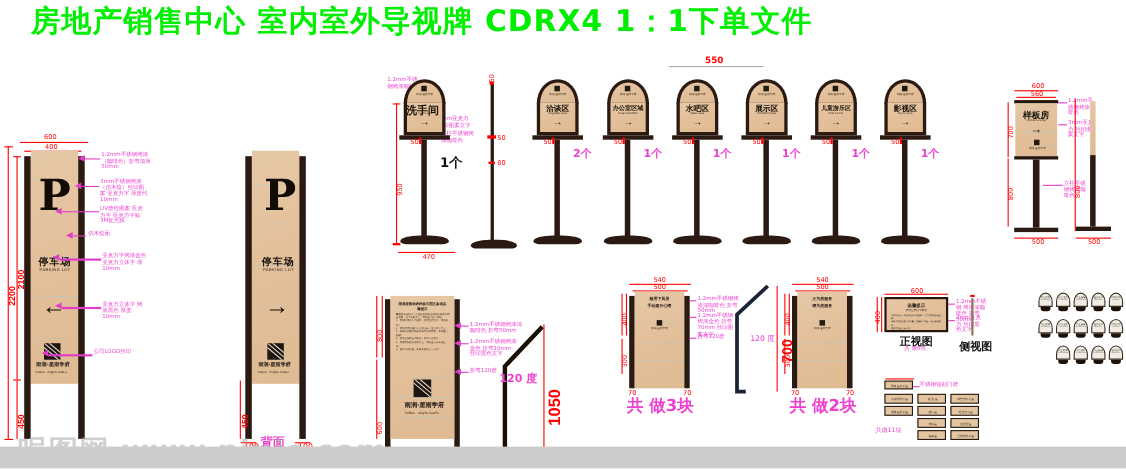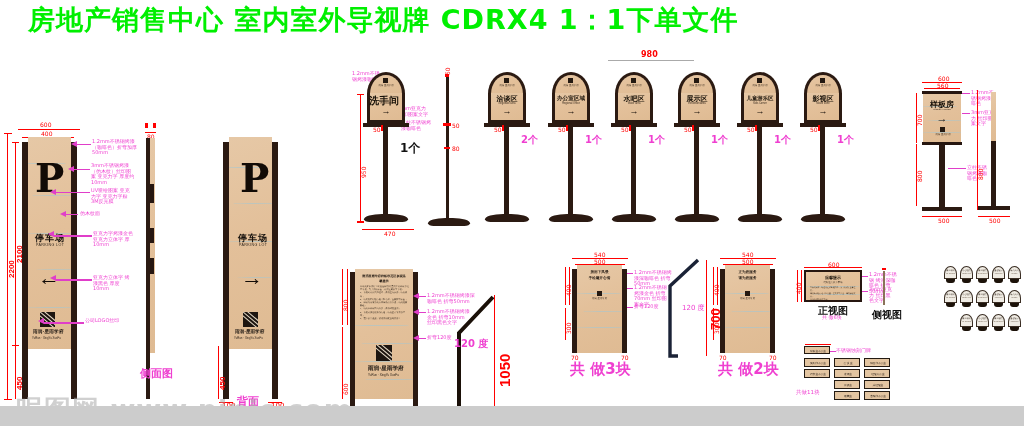--- a/index.html
+++ b/index.html
@@ -157,32 +157,20 @@
       <div class="abs arrowhead" style="left:-6px;top:0px;"></div>
       <div class="abs magtxt" style="left:37px;top:0px;width:40px;white-space:normal;">亚克力立体字 烤漆黑色 厚度10mm</div>
     </div>
     <div class="abs" style="left:40px;top:200px;">
       <div class="abs arrowline" style="left:0;top:4px;width:40px;height:2px;"></div>
       <div class="abs arrowhead" style="left:-6px;top:0px;"></div>
       <div class="abs magtxt" style="left:41px;top:0px;">公司LOGO丝印</div>
     </div>
   </div>
 
-  <div class="abs" style="left:140px;top:118px;width:50px;height:270px;">
-    <div class="abs redline" style="left:5px;top:5px;width:3px;height:5px;"></div>
-    <div class="abs redline" style="left:13px;top:5px;width:3px;height:5px;"></div>
-    <div class="abs redline" style="left:5px;top:14px;width:11px;height:1px;"></div>
-    <div class="abs dimtxt" style="left:7px;top:15px;">80</div>
-    <div class="abs panel" style="left:6px;top:20px;width:9px;height:215px;"></div>
-    <div class="abs post" style="left:6px;top:20px;width:4px;height:261px;"></div>
-    <div class="abs capdark" style="left:10px;top:66px;width:4px;height:19px;"></div>
-    <div class="abs capdark" style="left:10px;top:110px;width:4px;height:15px;"></div>
-    <div class="abs capdark" style="left:10px;top:140px;width:4px;height:16px;"></div>
-    <div class="abs magbig" style="left:0px;top:248px;">侧面图</div>
-  </div>
 
   <div class="abs" style="left:205px;top:118px;width:110px;height:280px;">
     <div class="abs post" style="left:18px;top:24px;width:6px;height:257px;"></div>
     <div class="abs post" style="left:67px;top:24px;width:6px;height:257px;"></div>
     <div class="abs panel" style="left:24px;top:19px;width:43px;height:212px;overflow:hidden;">
       <div class="veins">
         <i style="left:-6px;top:30px;width:44px;"></i>
         <i style="left:4px;top:66px;width:42px;"></i>
         <i style="left:-2px;top:104px;width:50px;"></i>
         <i style="left:8px;top:140px;width:38px;"></i>
@@ -205,21 +193,21 @@
     <div class="abs dimbig v" style="left:13px;top:272px;font-size:8px;">450</div>
     <div class="abs redline" style="left:14px;top:284px;width:14px;height:1px;"></div>
     <div class="abs dimtxt" style="left:17px;top:285px;font-size:7px;">100</div>
     <div class="abs redline" style="left:63px;top:284px;width:14px;height:1px;"></div>
     <div class="abs dimtxt" style="left:66px;top:285px;font-size:7px;">100</div>
     <div class="abs magbig" style="left:32px;top:276px;">背面</div>
   </div>
 
   <div class="abs" style="left:608px;top:50px;width:90px;height:14px;">
     <div class="abs" style="left:0;top:10px;width:86px;height:1px;background:#aaa;"></div>
-    <div class="abs dimtxt" style="left:33px;top:1px;font-size:8px;font-weight:bold;">980</div>
+    <div class="abs dimtxt" style="left:33px;top:1px;font-size:8px;font-weight:bold;">550</div>
   </div>
 
   <div class="abs" style="left:356px;top:62px;width:80px;height:170px;">
     <div class="abs redline" style="left:4px;top:32px;width:1.4px;height:128px;"></div>
     <div class="abs redline" style="left:1px;top:32px;width:7px;height:1.4px;"></div>
     <div class="abs redline" style="left:1px;top:159px;width:7px;height:2.4px;"></div>
     <div class="abs dimtxt v" style="left:4px;top:116px;">950</div>
     <div class="abs redline" style="left:6px;top:167px;width:52px;height:1px;"></div>
     <div class="abs dimtxt" style="left:28px;top:168px;">470</div>
 

